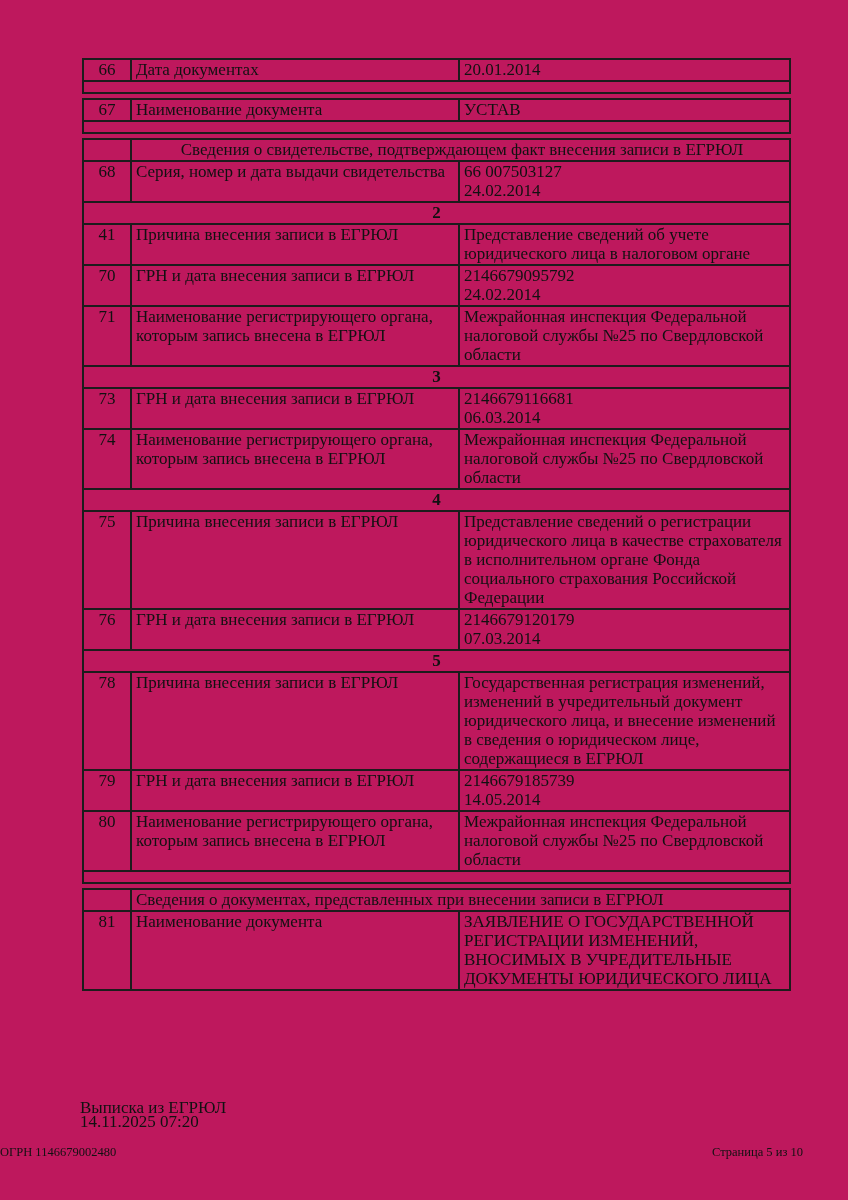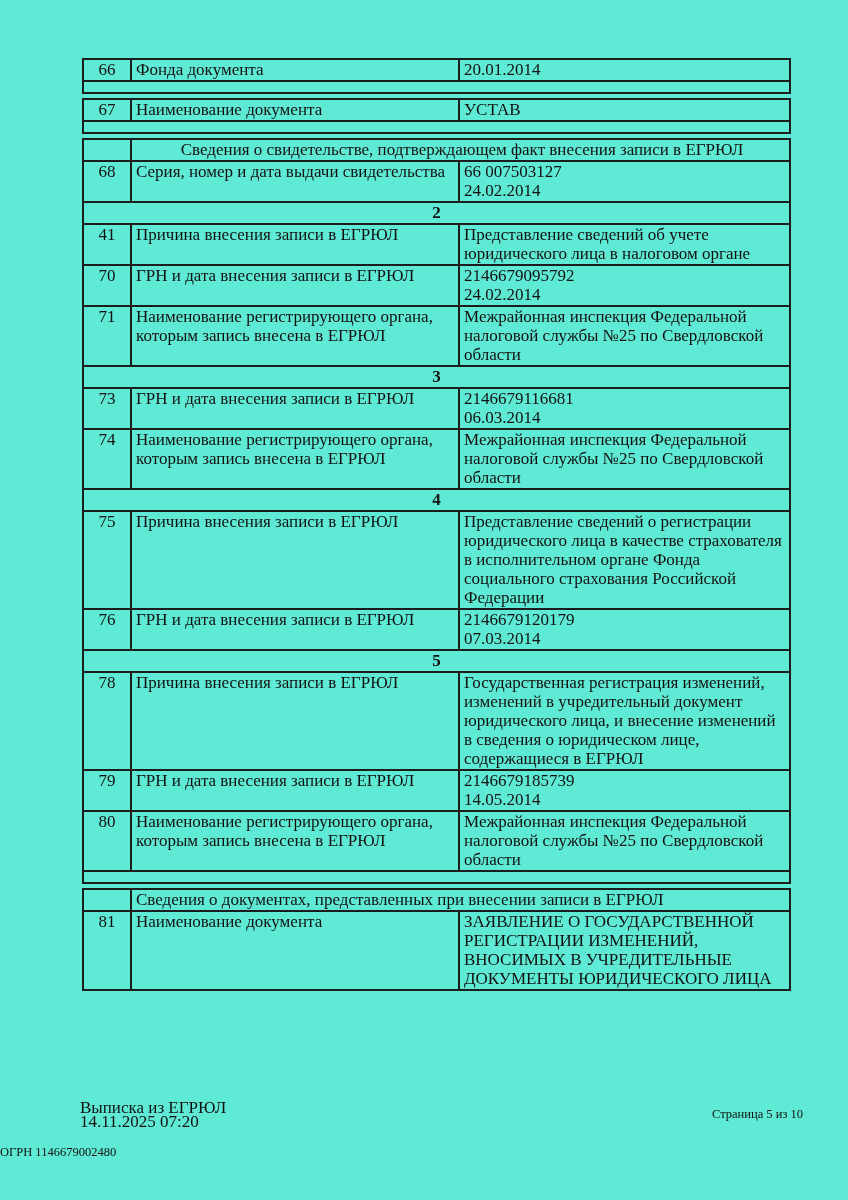--- a/index.html
+++ b/index.html
@@ -4,21 +4,21 @@
 <style>
   html, body {
     margin: 0;
     padding: 0;
     background: #ffffff;
   }
   .sheet {
     position: relative;
     width: 848px;
     height: 1200px;
-    background: #5eead4;
+    background: #be185d;
     font-family: "Liberation Serif", "DejaVu Serif", serif;
     color: #111111;
     overflow: hidden;
   }
   table.egrul {
     position: absolute;
     left: 82px;
     top: 58px;
     width: 707px;
     border-collapse: collapse;
@@ -66,40 +66,40 @@
     left: 0;
     width: 848px;
     top: 1145px;
     text-align: left;
     font-size: 12.5px;
     line-height: 14px;
   }
   .footer-right {
     position: absolute;
     right: 45px;
-    top: 1107px;
+    top: 1145px;
     font-size: 12.5px;
     line-height: 14px;
   }
 </style>
 </head>
 <body>
 
 <div class="sheet">
 
   <table class="egrul">
     <colgroup>
       <col style="width:48px">
       <col style="width:328px">
       <col style="width:331px">
     </colgroup>
     <tbody>
         <tr class="data">
           <td class="num">66</td>
-          <td class="label">Фонда документа</td>
+          <td class="label">Дата документах</td>
           <td class="value">20.01.2014</td>
         </tr>
         <tr class="spacer">
           <td colspan="3"></td>
         </tr>
         <tr class="gap">
           <td colspan="3"></td>
         </tr>
         <tr class="data">
           <td class="num">67</td>

